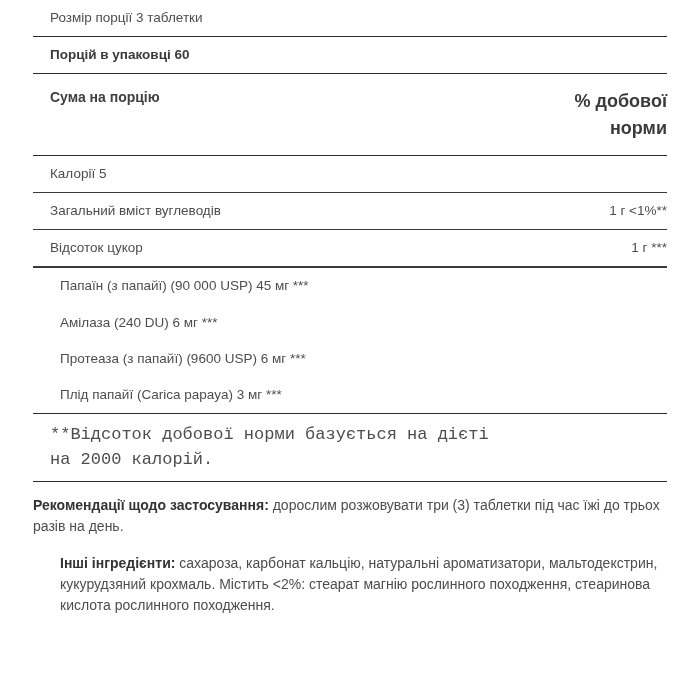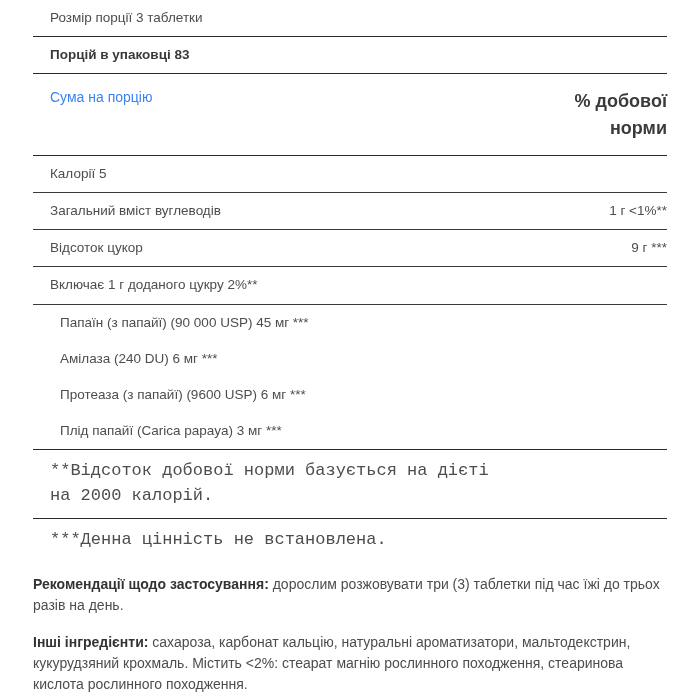--- a/index.html
+++ b/index.html
@@ -58,22 +58,22 @@
   
   .bold {
     font-weight: bold;
     color: #3a3a3a;
   }
   .row-head {
     padding-top: 14px;
     padding-bottom: 14px;
   }
   .row-head .row-label {
-    font-weight: normal;
-    color: #3b82f6;
+    font-weight: bold;
+    color: #404040;
     font-size: 14px;
   }
   .row-head .row-value {
     font-weight: bold;
     color: #3a3a3a;
     font-size: 18px;
     line-height: 1.45;
   }
 
   .indent-1 {
@@ -103,35 +103,36 @@
     font-size: 14px;
     line-height: 1.5;
     color: #4d4d4d;
   }
   .para .para-head {
     font-weight: bold;
     color: #333333;
   }
   .para-ingredients {
     padding-top: 16px;
+    margin-left: 27px;
   }
 </style>
 </head>
 <body>
 
 <div class="label-panel">
 
   <div class="row row-tight">
     <div class="row-label">Розмір порції 3 таблетки</div>
   </div>
 
   <div class="sep"></div>
 
   <div class="row row-tight">
-    <div class="row-label bold">Порцій в упаковці 83</div>
+    <div class="row-label bold">Порцій в упаковці 60</div>
   </div>
 
   <div class="sep"></div>
 
   <div class="row row-head">
     <div class="row-label">Сума на порцію</div>
     <div class="row-value">% добової
 норми</div>
   </div>
 
@@ -146,29 +147,25 @@
 
   <div class="row row-tight">
     <div class="row-label">Загальний вміст вуглеводів</div>
     <div class="row-value">1 г &lt;1%**</div>
   </div>
 
   <div class="sep-thin"></div>
 
   <div class="row row-tight">
     <div class="row-label">Відсоток цукор</div>
-    <div class="row-value">9 г ***</div>
+    <div class="row-value">1 г ***</div>
   </div>
 
   <div class="sep-thin"></div>
 
-  <div class="row row-tight">
-    <div class="row-label">Включає 1 г доданого цукру 2%**</div>
-    <div class="row-value"></div>
-  </div>
 
   <div class="sep-thin"></div>
 
 
   <div class="row row-tight indent-1">
     <div class="row-label">Папаїн (з папайї) (90 000 USP) 45 мг ***</div>
   </div>
   <div class="row row-tight indent-1">
     <div class="row-label">Амілаза (240 DU) 6 мг ***</div>
   </div>
@@ -178,21 +175,20 @@
   <div class="row row-tight indent-1">
     <div class="row-label">Плід папайї (Carica papaya) 3 мг ***</div>
   </div>
 
   <div class="sep"></div>
 
   <div class="note">**Відсоток добової норми базується на дієті на 2000 калорій.</div>
 
   <div class="sep"></div>
 
-  <div class="note">***Денна цінність не встановлена.</div>
 
   <div class="para">
     <span class="para-head">Рекомендації щодо застосування:</span><span> дорослим розжовувати три (3) таблетки під час їжі до трьох разів на день.</span>
   </div>
 
   <div class="para para-ingredients">
     <span class="para-head">Інші інгредієнти:</span><span> сахароза, карбонат кальцію, натуральні ароматизатори, мальтодекстрин, кукурудзяний крохмаль. Містить &lt;2%: стеарат магнію рослинного походження, стеаринова кислота рослинного походження.</span>
   </div>
 
 </div>

